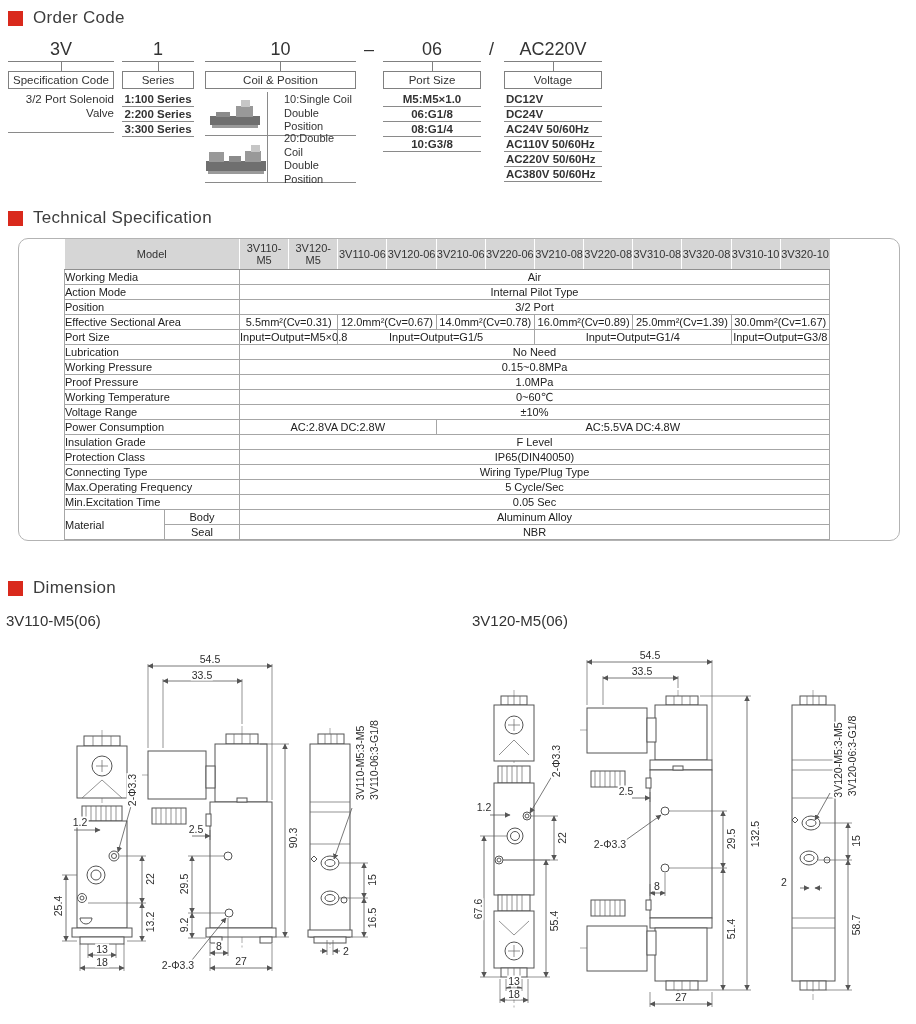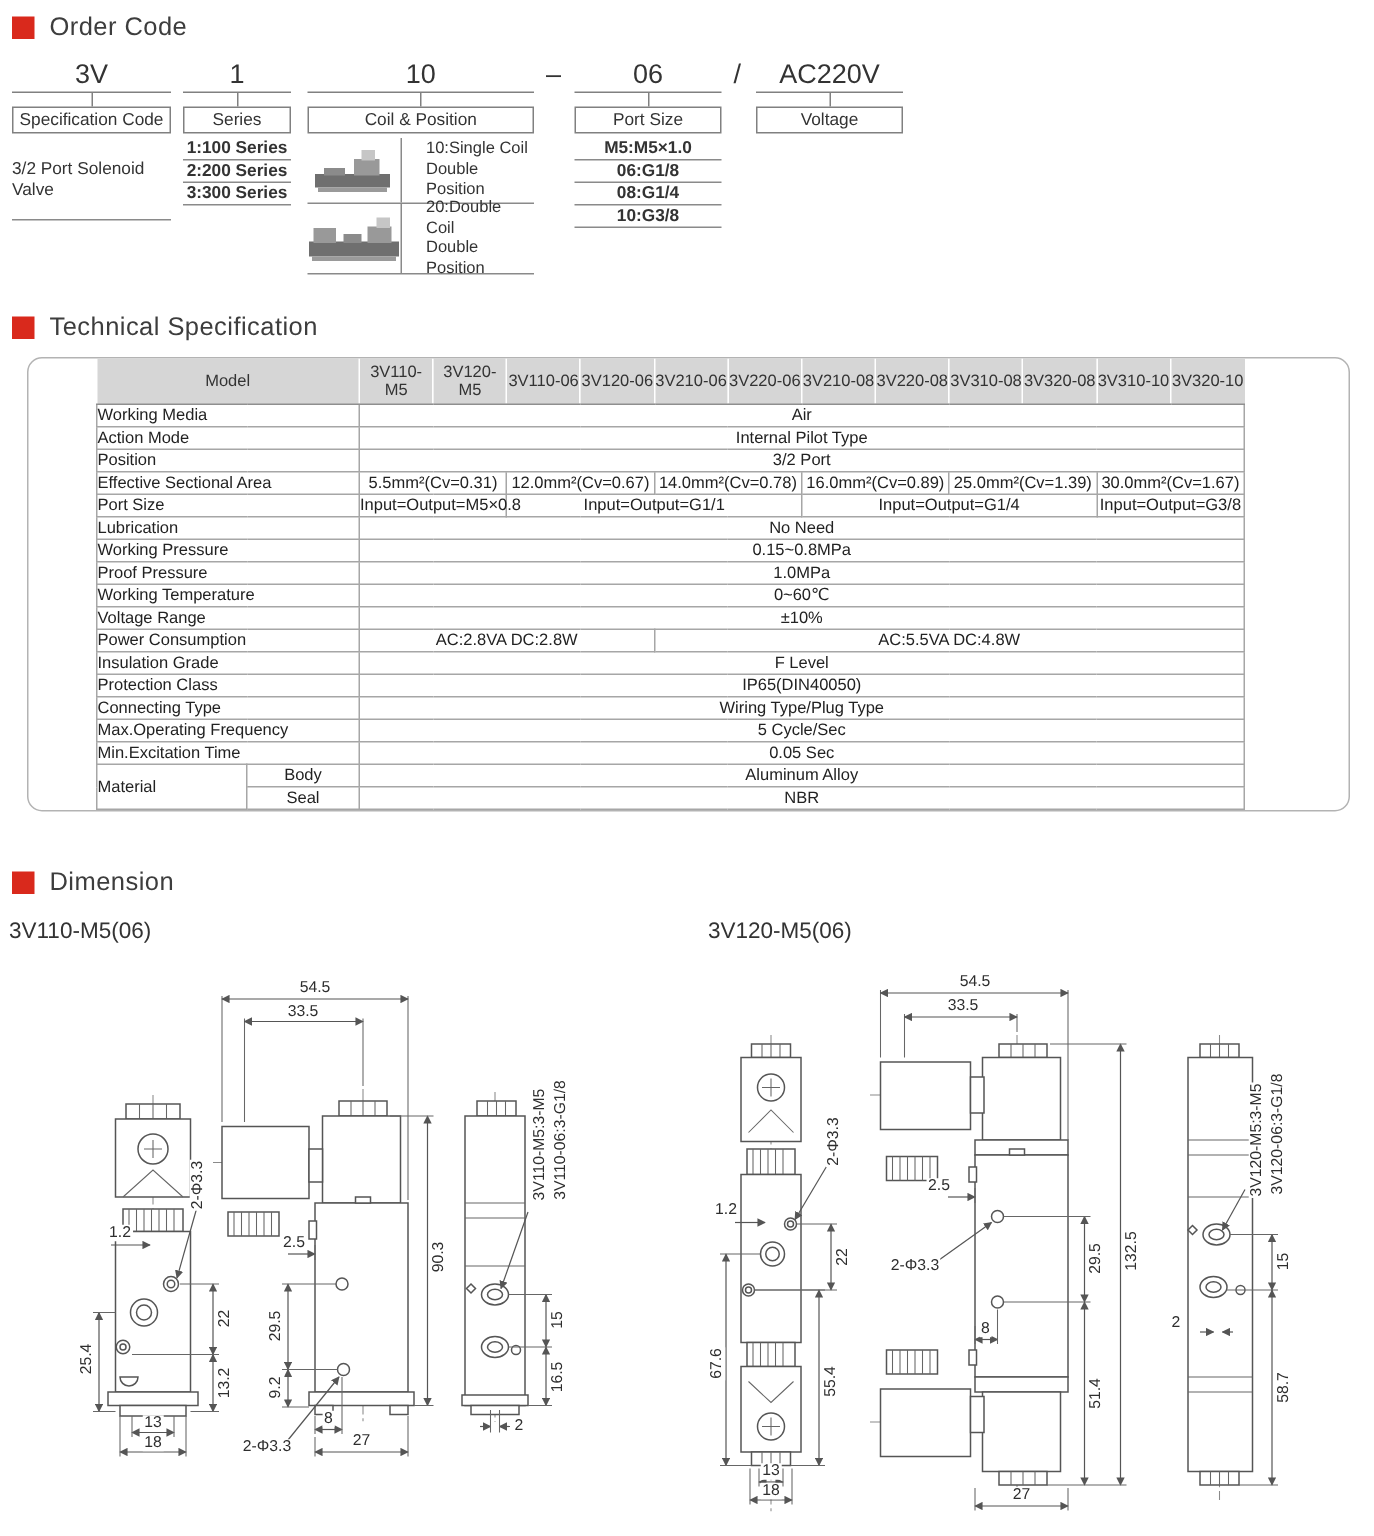--- a/index.html
+++ b/index.html
@@ -15,22 +15,22 @@
   .oc-col{position:absolute;top:38px;}
   .oc-code{height:23px;line-height:22px;text-align:center;font-size:18px;color:#333;
            border-bottom:1px solid #808080;}
   .oc-tick{width:1px;height:9px;background:#808080;margin:0 auto;}
   .oc-box{border:1px solid #808080;height:16px;line-height:16px;text-align:center;
           font-size:11.5px;color:#333;margin-top:0;}
   .oc-items{margin-top:3px;}
   .oc-item{height:14px;line-height:14px;font-size:11.5px;border-bottom:1px solid #8a8a8a;
            text-align:center;white-space:nowrap;font-weight:bold;}
   .oc-item.left{text-align:left;padding-left:2px;}
-  .oc-twolines{margin-top:17px;height:40px;border-bottom:1px solid #8a8a8a;
-               text-align:left;font-size:11.5px;line-height:14px;}
+  .oc-twolines{margin-top:3px;height:40px;border-bottom:1px solid #8a8a8a;
+               text-align:right;font-size:11.5px;line-height:14px;}
   .oc-sep{position:absolute;top:39px;font-size:18px;color:#333;}
   .coil-opts{margin-top:3px;}
   .coil-row{display:flex;border-bottom:1px solid #8a8a8a;align-items:center;}
   .coil-img{width:62px;display:flex;justify-content:center;align-items:center;}
   .coil-txt{flex:1;border-left:1px solid #8a8a8a;padding-left:16px;font-size:11px;line-height:13.5px;}
 
   
   .tbl-wrap{position:absolute;left:18px;top:238px;width:880px;border:1px solid #b3b3b3;
             border-radius:10px;overflow:hidden;}
   table.spec{border-collapse:collapse;table-layout:fixed;width:766px;font-size:11px;color:#222;margin-left:45px;}
@@ -141,20 +141,29 @@
         <div class="oc-item">10:G3/8</div>
       </div>
   </div>
 
   <span class="oc-sep" style="left:489px">/</span>
 
   <div class="oc-col" style="left:504px;width:98px">
     <div class="oc-code">AC220V</div>
     <div class="oc-tick"></div>
     <div class="oc-box">Voltage</div>
+    <div class="oc-items">
+
+    <div class="oc-item left">DC12V</div>
+        <div class="oc-item left">DC24V</div>
+        <div class="oc-item left">AC24V 50/60Hz</div>
+        <div class="oc-item left">AC110V 50/60Hz</div>
+        <div class="oc-item left">AC220V 50/60Hz</div>
+        <div class="oc-item left">AC380V 50/60Hz</div>
+      </div>
   </div>
 
   <div class="sec" style="top:208px">
     <span class="redsq"></span>
     <span class="sec-title">Technical Specification</span>
   </div>
 
   <div class="tbl-wrap">
     <table class="spec">
       <colgroup>
@@ -207,21 +216,21 @@
         <td class="val" colspan="2">5.5mm²(Cv=0.31)</td>
         <td class="val" colspan="2">12.0mm²(Cv=0.67)</td>
         <td class="val" colspan="2">14.0mm²(Cv=0.78)</td>
         <td class="val" colspan="2">16.0mm²(Cv=0.89)</td>
         <td class="val" colspan="2">25.0mm²(Cv=1.39)</td>
         <td class="val" colspan="2">30.0mm²(Cv=1.67)</td>
       </tr>
       <tr>
         <td class="lbl" colspan="2">Port Size</td>
         <td class="val" colspan="2">Input=Output=M5×0.8</td>
-        <td class="val" colspan="4">Input=Output=G1/1</td>
+        <td class="val" colspan="4">Input=Output=G1/5</td>
         <td class="val" colspan="4">Input=Output=G1/4</td>
         <td class="val" colspan="2">Input=Output=G3/8</td>
       </tr>
       <tr>
         <td class="lbl" colspan="2">Lubrication</td>
         <td class="val" colspan="12">No Need</td>
       </tr>
       <tr>
         <td class="lbl" colspan="2">Working Pressure</td>
         <td class="val" colspan="12">0.15~0.8MPa</td>

